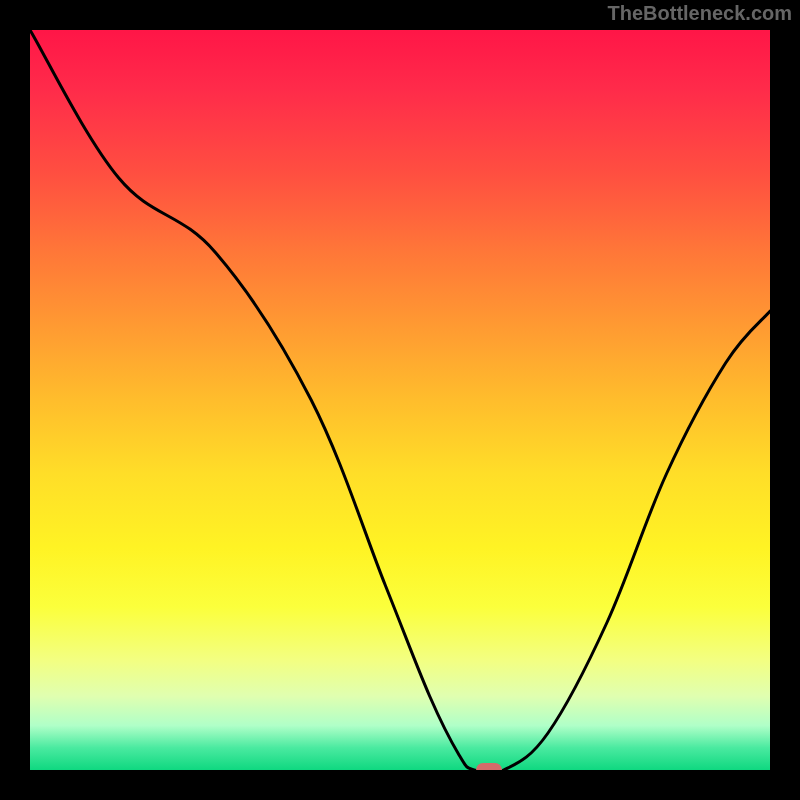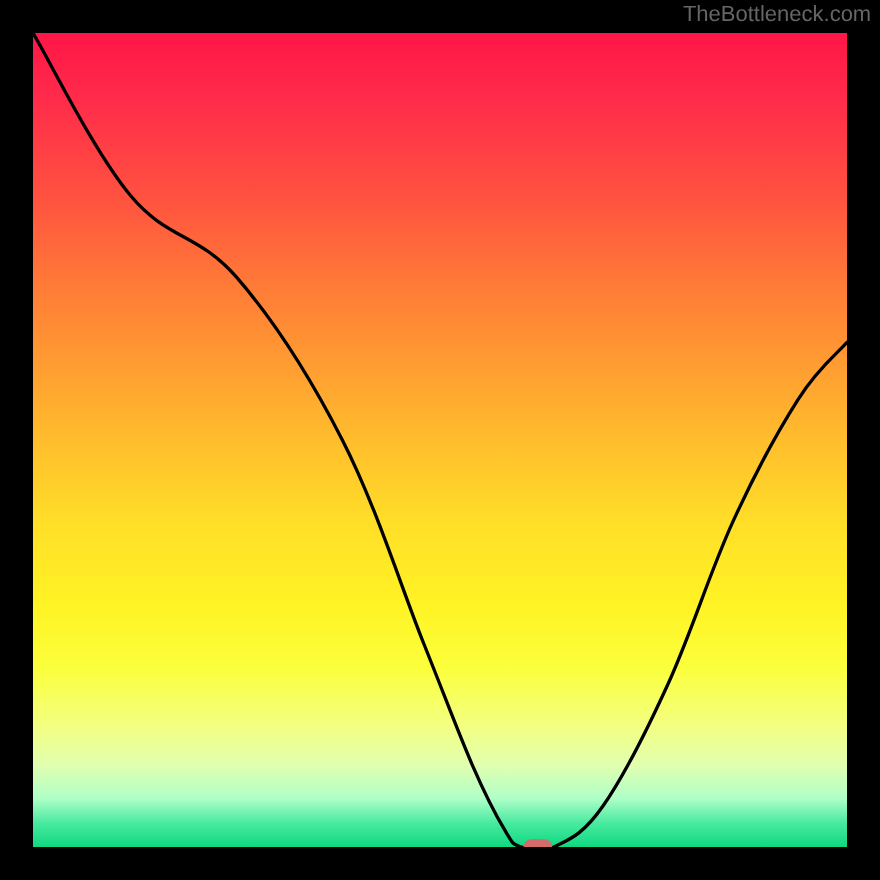--- a/index.html
+++ b/index.html
@@ -10,21 +10,21 @@
     background: #000;
     position: relative;
     font-family: Arial, sans-serif;
   }
   .watermark {
     position: absolute;
     top: 2px;
     right: 8px;
     color: #666;
     font-size: 20px;
-    font-weight: 400;
+    font-weight: 700;
     z-index: 10;
   }
   .plot-area {
     position: absolute;
     left: 30px;
     top: 30px;
     width: 740px;
     height: 740px;
     overflow: hidden;
   }

